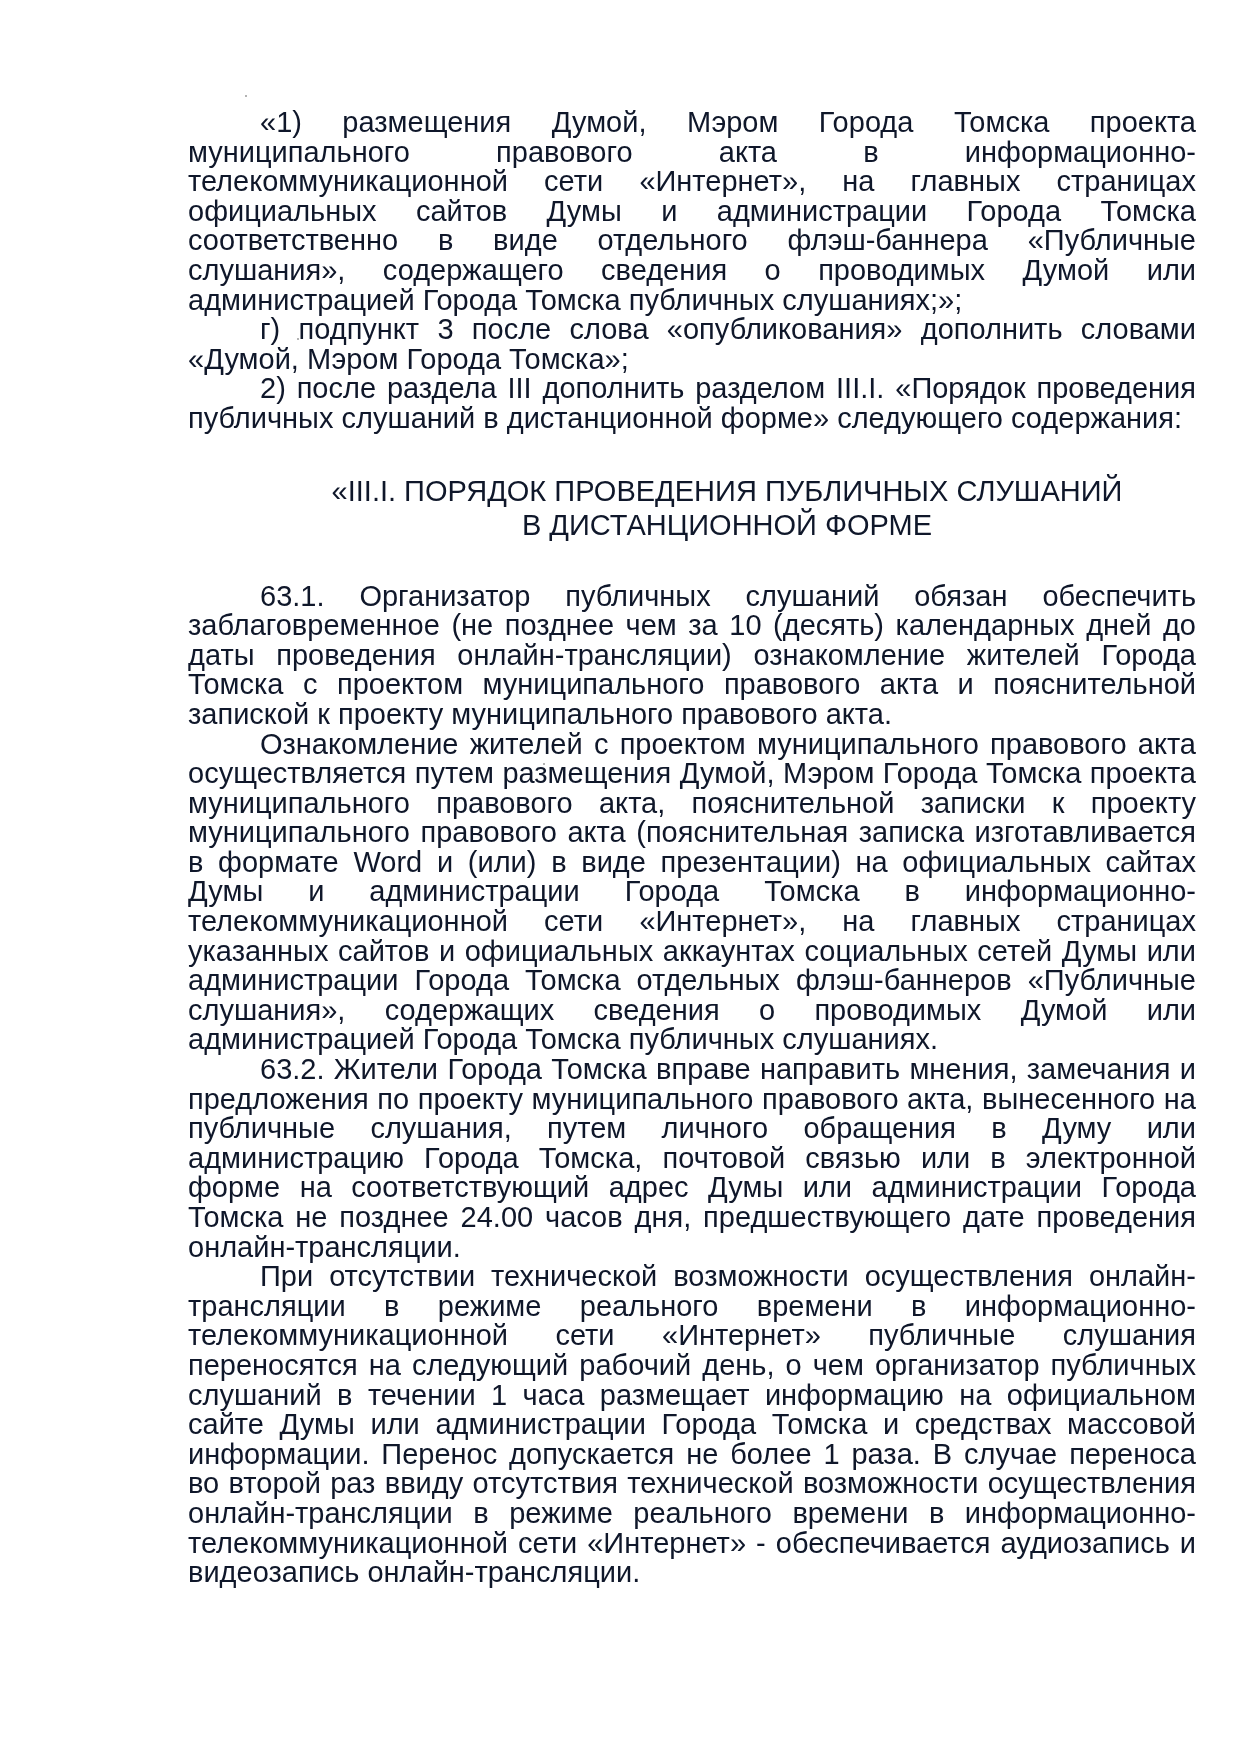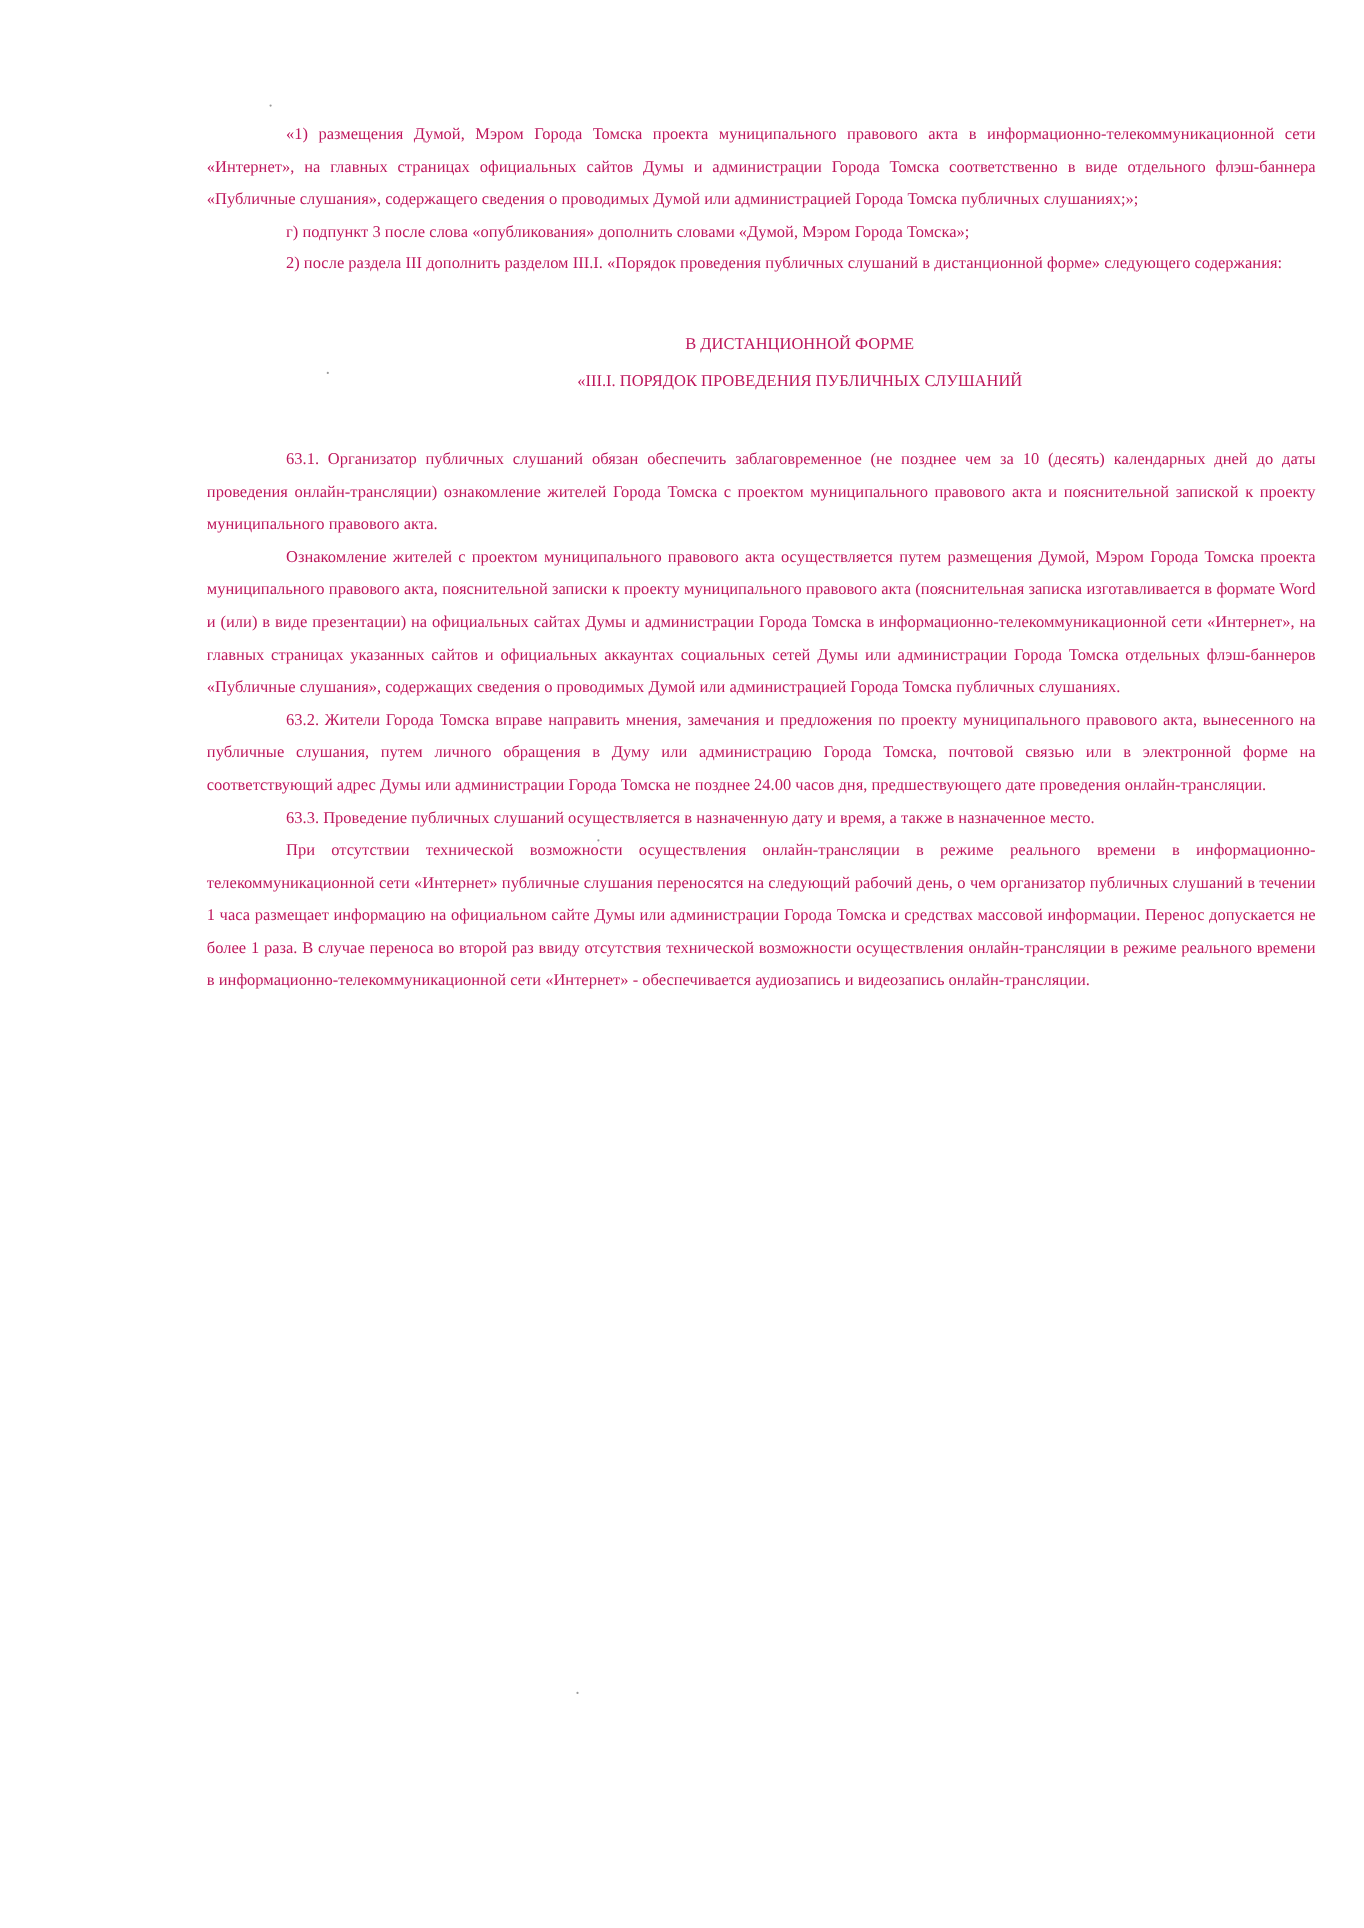--- a/index.html
+++ b/index.html
@@ -11,24 +11,24 @@
       width: 1240px;
       height: 1753px;
       position: relative;
       overflow: hidden;
     }
     .page {
       position: absolute;
       left: 188px;
       top: 108px;
       width: 1008px;
-      font-family: Liberation Serif, serif;
-      font-size: 15px;
+      font-family: Liberation Sans, sans-serif;
+      font-size: 29px;
       line-height: 29.6px;
-      color: #be185d;
+      color: #0f172a;
       -webkit-font-smoothing: none;
     }
     .para {
       margin: 0;
       text-align: justify;
       text-indent: 72px;
       hyphens: none;
     }
     .heading {
       text-align: center;
@@ -52,28 +52,27 @@
   </style>
 </head>
 <body>
 
 <div class="page">
   <p class="para">«1) размещения Думой, Мэром Города Томска проекта муниципального правового акта в информационно-телекоммуникационной сети «Интернет», на главных страницах официальных сайтов Думы и администрации Города Томска соответственно в виде отдельного флэш-баннера «Публичные слушания», содержащего сведения о проводимых Думой или администрацией Города Томска публичных слушаниях;»;</p>
   <p class="para">г) подпункт 3 после слова «опубликования» дополнить словами «Думой, Мэром Города Томска»;</p>
   <p class="para">2) после раздела III дополнить разделом III.I. «Порядок проведения публичных слушаний в дистанционной форме» следующего содержания:</p>
 
   <div class="heading">
+    <div>«III.I. ПОРЯДОК ПРОВЕДЕНИЯ ПУБЛИЧНЫХ СЛУШАНИЙ</div>
     <div>В ДИСТАНЦИОННОЙ ФОРМЕ</div>
-    <div>«III.I. ПОРЯДОК ПРОВЕДЕНИЯ ПУБЛИЧНЫХ СЛУШАНИЙ</div>
   </div>
   <div class="spacer-after-heading"></div>
 
   <p class="para">63.1. Организатор публичных слушаний обязан обеспечить заблаговременное (не позднее чем за 10 (десять) календарных дней до даты проведения онлайн-трансляции) ознакомление жителей Города Томска с проектом муниципального правового акта и пояснительной запиской к проекту муниципального правового акта.</p>
   <p class="para">Ознакомление жителей с проектом муниципального правового акта осуществляется путем размещения Думой, Мэром Города Томска проекта муниципального правового акта, пояснительной записки к проекту муниципального правового акта (пояснительная записка изготавливается в формате Word и (или) в виде презентации) на официальных сайтах Думы и администрации Города Томска в информационно-телекоммуникационной сети «Интернет», на главных страницах указанных сайтов и официальных аккаунтах социальных сетей Думы или администрации Города Томска отдельных флэш-баннеров «Публичные слушания», содержащих сведения о проводимых Думой или администрацией Города Томска публичных слушаниях.</p>
   <p class="para">63.2. Жители Города Томска вправе направить мнения, замечания и предложения по проекту муниципального правового акта, вынесенного на публичные слушания, путем личного обращения в Думу или администрацию Города Томска, почтовой связью или в электронной форме на соответствующий адрес Думы или администрации Города Томска не позднее 24.00 часов дня, предшествующего дате проведения онлайн-трансляции.</p>
-  <p class="para">63.3. Проведение публичных слушаний осуществляется в назначенную дату и время, а также в назначенное место.</p>
   <p class="para">При отсутствии технической возможности осуществления онлайн-трансляции в режиме реального времени в информационно-телекоммуникационной сети «Интернет» публичные слушания переносятся на следующий рабочий день, о чем организатор публичных слушаний в течении 1 часа размещает информацию на официальном сайте Думы или администрации Города Томска и средствах массовой информации. Перенос допускается не более 1 раза. В случае переноса во второй раз ввиду отсутствия технической возможности осуществления онлайн-трансляции в режиме реального времени в информационно-телекоммуникационной сети «Интернет» - обеспечивается аудиозапись и видеозапись онлайн-трансляции.</p>
 </div>
 
 <div class="speck" style="left:245px; top:95px;"></div>
 <div class="speck" style="left:297px; top:338px;"></div>
 <div class="speck" style="left:524px; top:1538px;"></div>
 <div class="speck" style="left:543px; top:763px;"></div>
 
 </body></html>

